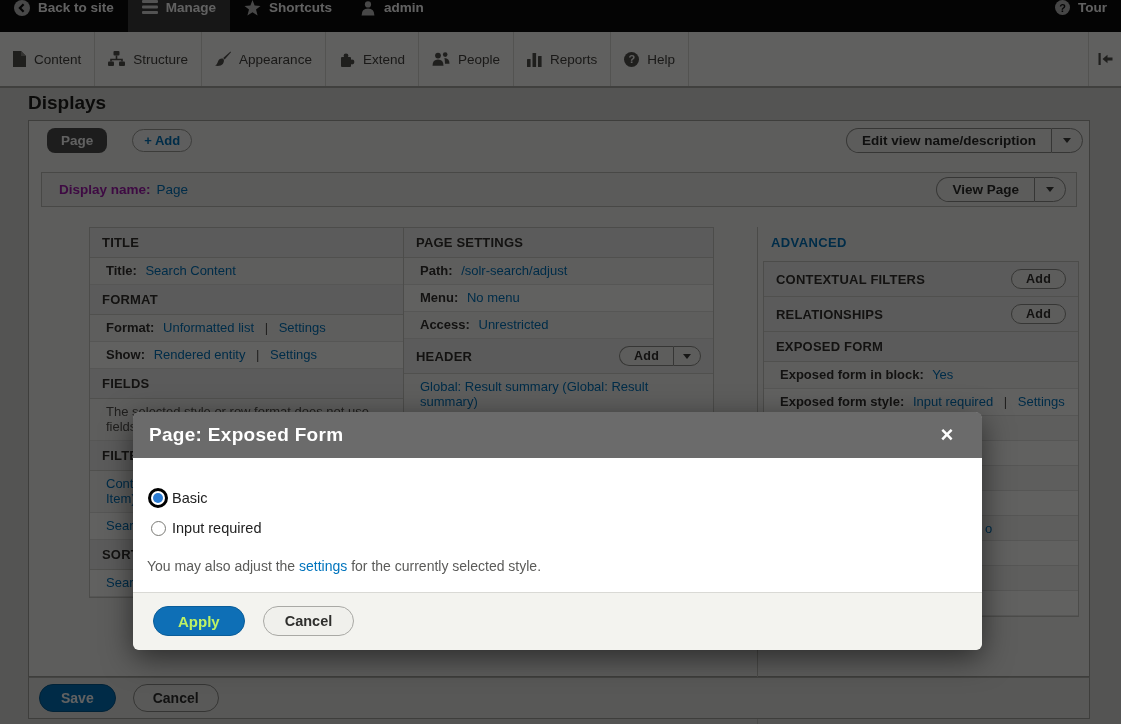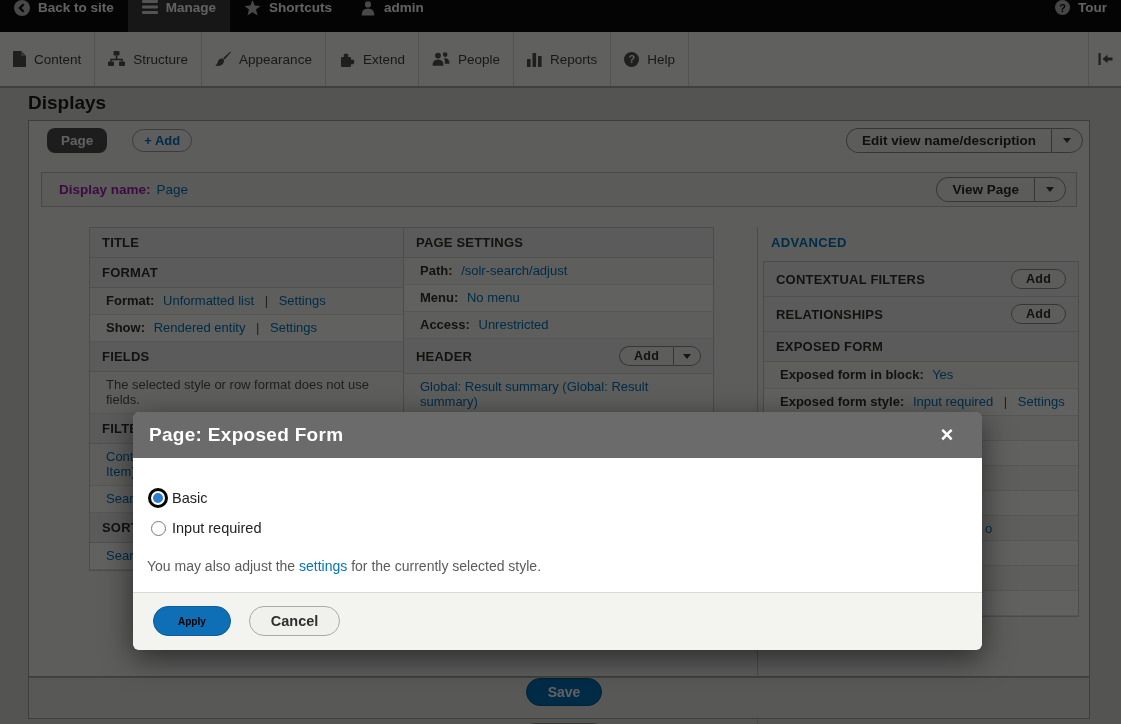--- a/index.html
+++ b/index.html
@@ -84,21 +84,21 @@
 
   .mini-group { margin-left:auto; display:flex; }
   .mini-btn { border:1px solid #8f8f8b; border-radius:12px; padding:2px 14px; font-size:12.5px; font-weight:bold; color:#33312f; background:#f3f3f1; cursor:pointer; }
   .mini-btn.grp-l { border-radius:12px 0 0 12px; border-right:none; }
   .mini-caret { border:1px solid #8f8f8b; border-radius:0 12px 12px 0; padding:2px 9px; display:flex; align-items:center; background:#f3f3f1; cursor:pointer; }
 
   
   .actions {
     position:absolute; left:28px; top:677px; width:1062px; height:42px;
     background:#e6e6e4; border:1px solid #a2a29e; border-top:1px solid #b2b2ae;
-    display:flex; align-items:center; gap:17px; padding-left:10px;flex-direction:column;
+    display:flex; align-items:center; gap:17px; padding-left:10px;
   }
   .btn-save { background:#0272ba; border:1px solid #055a92; color:#fff; font-weight:bold; font-size:14px; border-radius:15px; padding:5px 21px; cursor:pointer; }
   .btn-cancel-p { background:#e9e9e7; border:1px solid #8d8d89; color:#2f2f2d; font-weight:bold; font-size:14px; border-radius:15px; padding:5px 19px; cursor:pointer; }
 
   
   .ui-overlay { position:absolute; inset:0; background:rgba(0,0,0,0.62); z-index:40; }
   .modal {
     position:absolute; left:133px; top:412px; width:849px; z-index:50;
     background:#fff; border-radius:8px; box-shadow:0 8px 30px rgba(0,0,0,.55);
   }
@@ -113,21 +113,21 @@
   .radio-slot { width:22px; height:22px; display:inline-flex; align-items:center; justify-content:center; flex:none; cursor:pointer; }
   .radio-on { width:20px; height:20px; border:3px solid #000; border-radius:50%; background:#fff; display:flex; align-items:center; justify-content:center; }
   .radio-on i { width:10px; height:10px; background:#2b7cd3; border-radius:50%; }
   .radio-off { width:15px; height:15px; border:1px solid #7a7a76; border-radius:50%; background:#fff; }
   .radio-label { margin-left:3px; cursor:pointer; }
   .modal-note { margin-top:19px; font-size:14px; color:#5b5b59; padding-bottom:18px; }
   .modal-footer {
     background:#f3f3ef; border-top:1px solid #d9d9d5; border-radius:0 0 6px 6px;
     padding:13px 20px 14px; display:flex; gap:18px;
   }
-  .btn-apply { background:#0e6fb6; border:1px solid #0a5d99; color:#000000; font-weight:bold; font-size:10px; border-radius:16px; padding:4px 24px; cursor:pointer; }
+  .btn-apply { background:#0e6fb6; border:1px solid #0a5d99; color:#bef264; font-weight:bold; font-size:15px; border-radius:16px; padding:4px 24px; cursor:pointer; }
   .btn-cancel-m { background:#f0f0ec; border:1px solid #a9a9a5; color:#2f2f2d; font-weight:bold; font-size:14.5px; border-radius:16px; padding:6px 21px; cursor:pointer; }
 
   .frag-o { padding-left:205px; display:inline-block; }
   svg { display:block; }
 </style>
 </head>
 <body>
 
 <header class="toolbar-top">
   <div class="tt-item">
@@ -276,20 +276,24 @@
     <span class="btn-group">
       <span class="pill-l">View Page</span>
       <span class="pill-r">
           <span class="caret"></span>
         </span>
     </span>
   </div>
 
   <div class="col-box col1">
     <div class="sec-h">TITLE</div>
+    <div class="row">
+      <b>Title:</b>
+      <a>Search Content</a>
+    </div>
     <div class="sec-h">FORMAT</div>
     <div class="row">
       <b>Format:</b>
       <a>Unformatted list</a>
       <span class="sep">|</span>
       <a>Settings</a>
     </div>
     <div class="row alt">
       <b>Show:</b>
       <a>Rendered entity</a>

